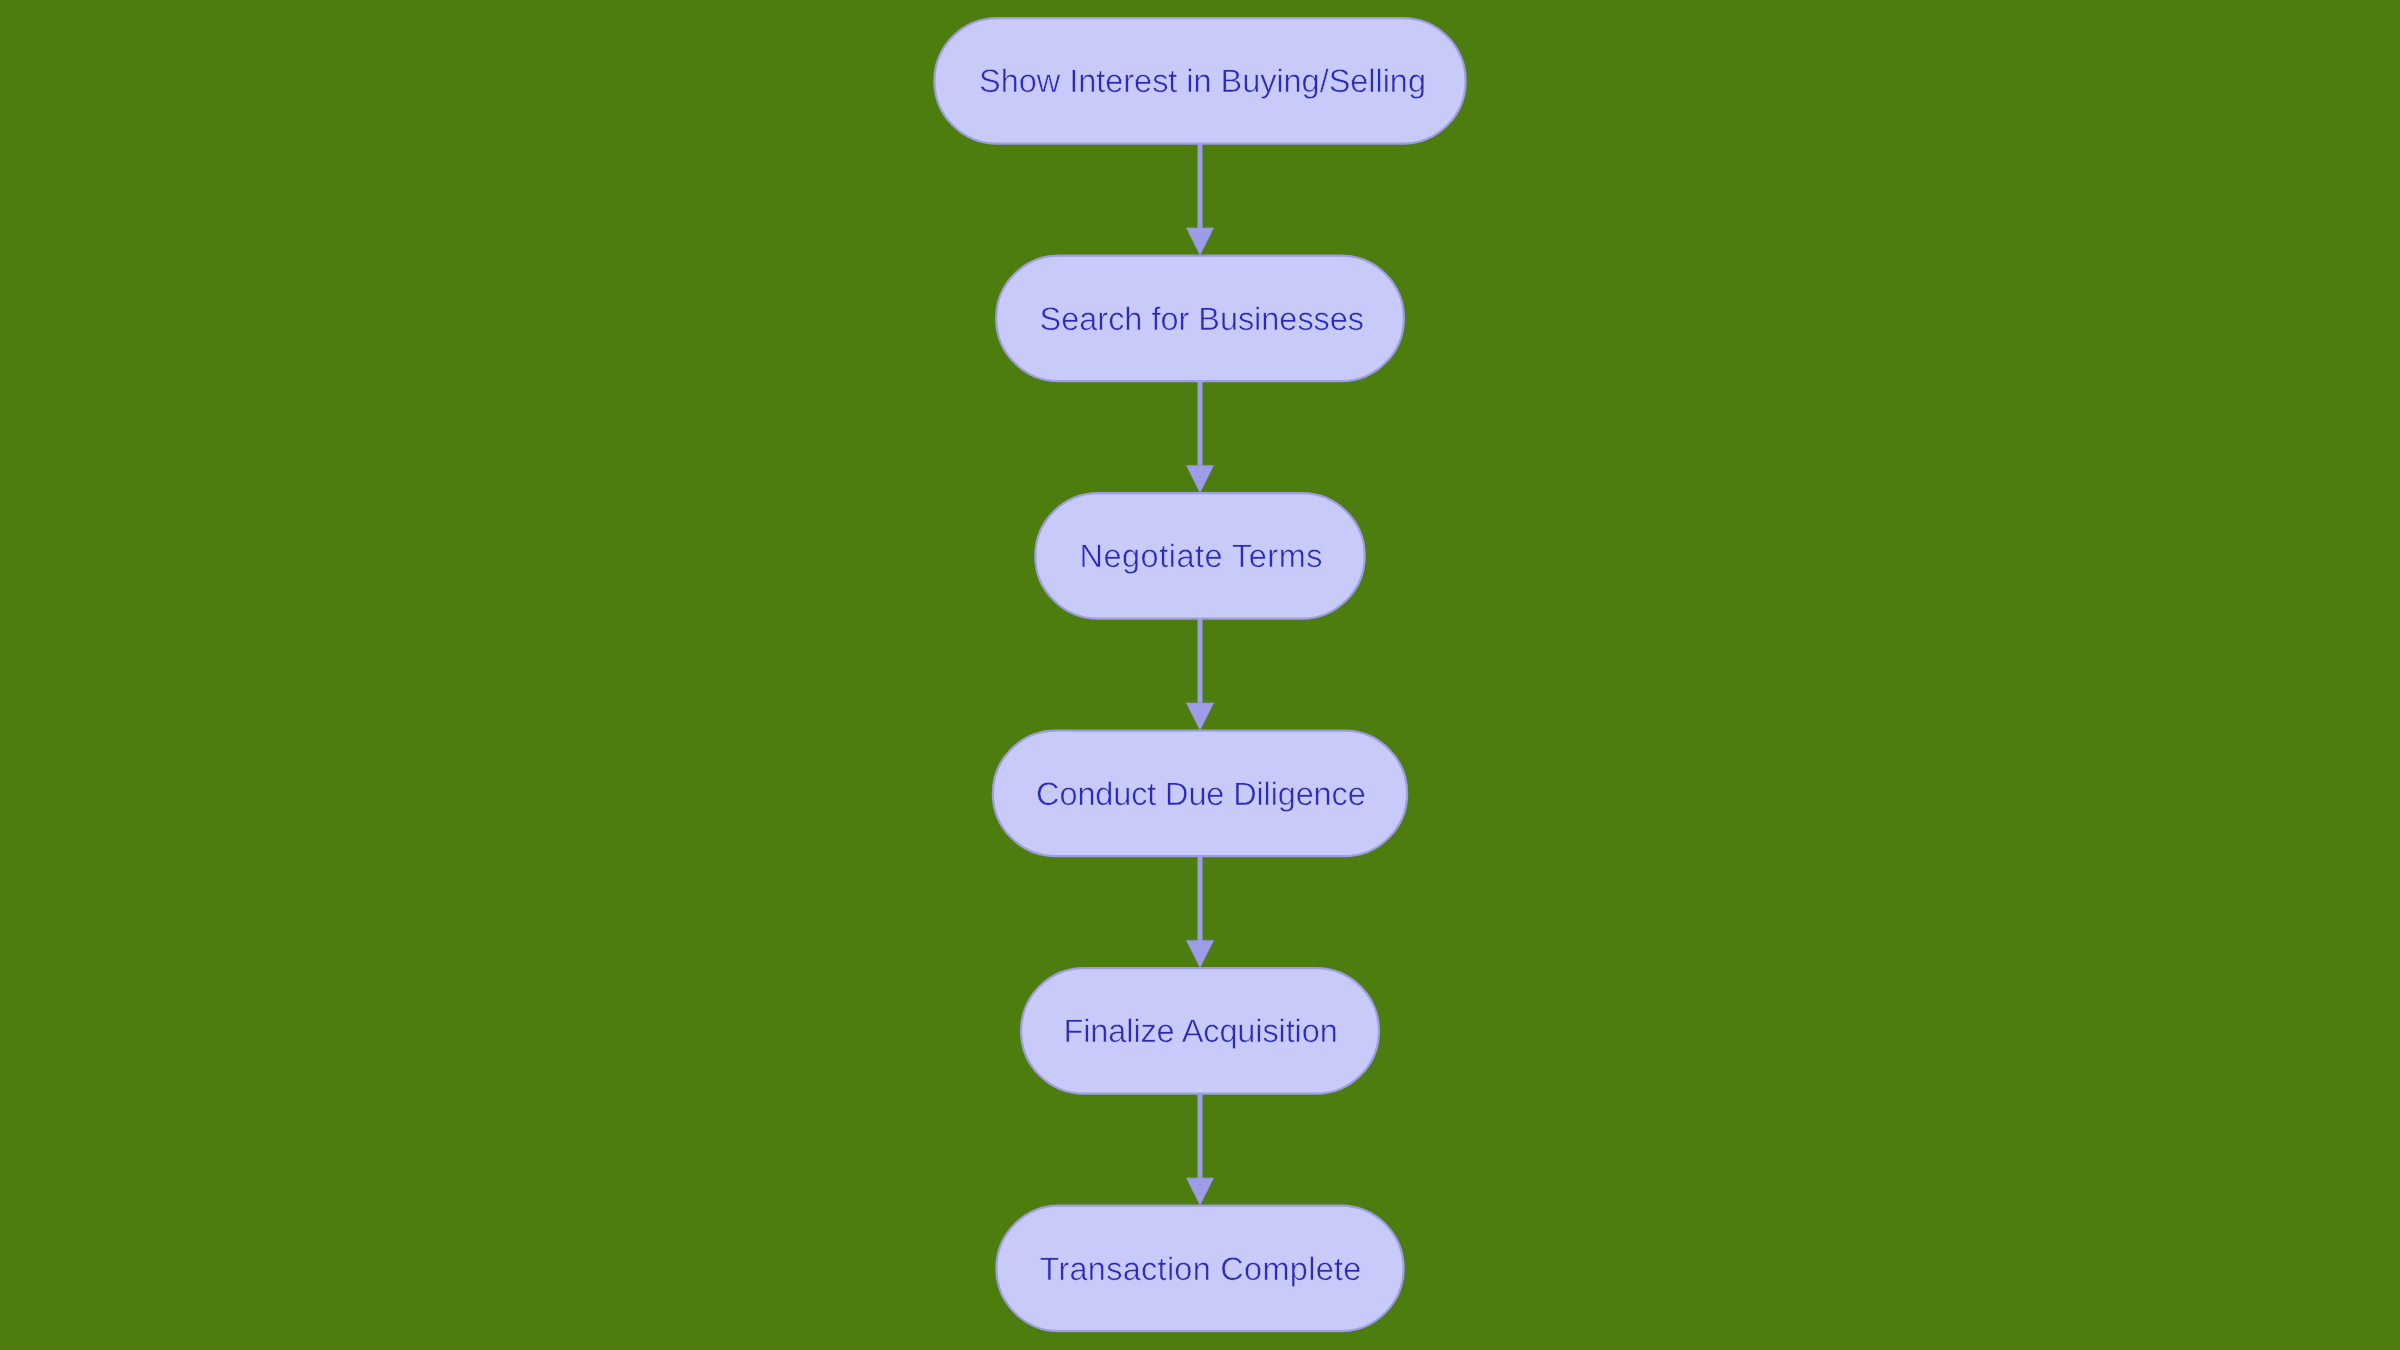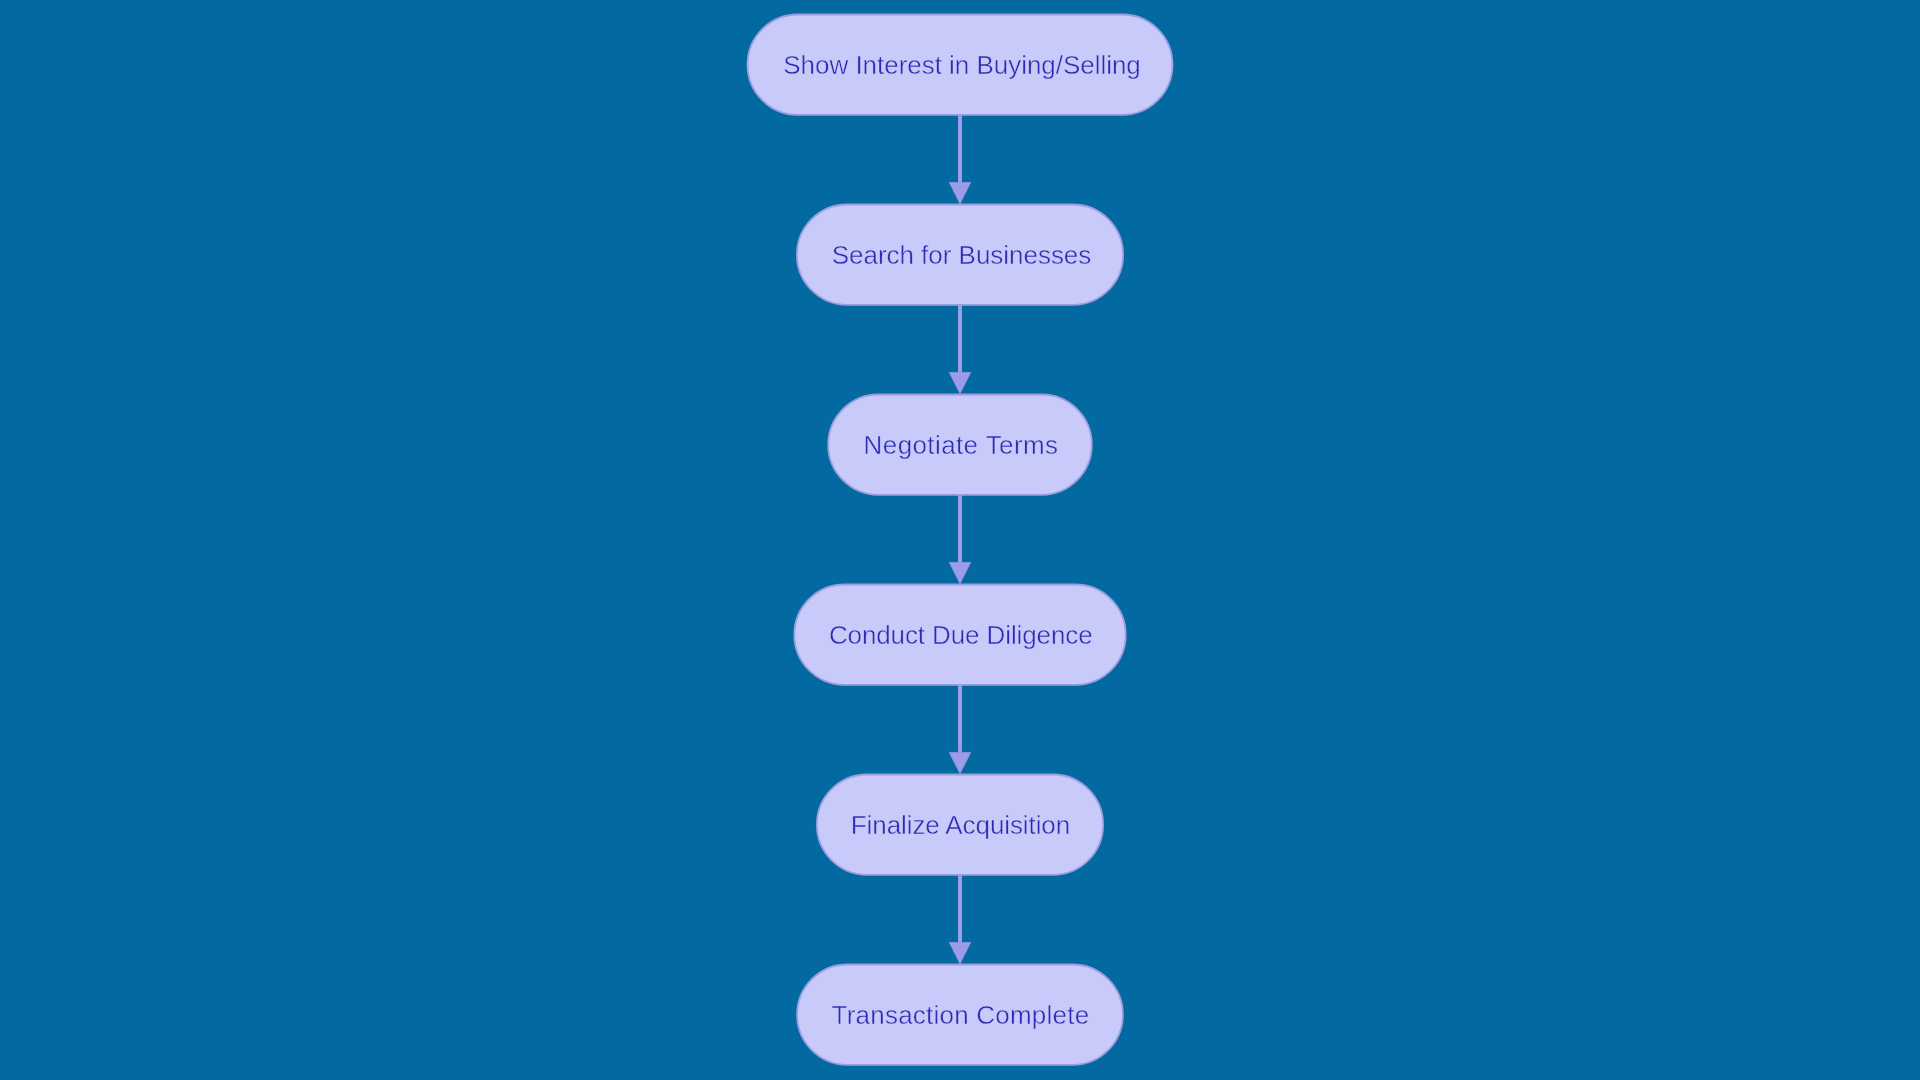--- a/index.html
+++ b/index.html
@@ -1,21 +1,21 @@
 <!DOCTYPE html>
 <html><head>
 <meta charset="utf-8">
 <title>Business Acquisition Process Flowchart</title>
 <style>
   html,body{
     margin:0;padding:0;width:1920px;height:1080px;
     background:#ffffff;overflow:hidden;
   }
   .stage{
-    position:relative;width:1920px;height:1080px;background:#0369a1;
+    position:relative;width:1920px;height:1080px;background:#4d7c0f;
   }
   svg.flow{
     position:absolute;left:0;top:0;width:1920px;height:1080px;display:block;
   }
   .node-rect{
     fill:#c8cbfa;stroke:#9d9ee0;stroke-width:1.8px;
   }
   
   .node-label{
     font-family:"Liberation Sans",sans-serif;

